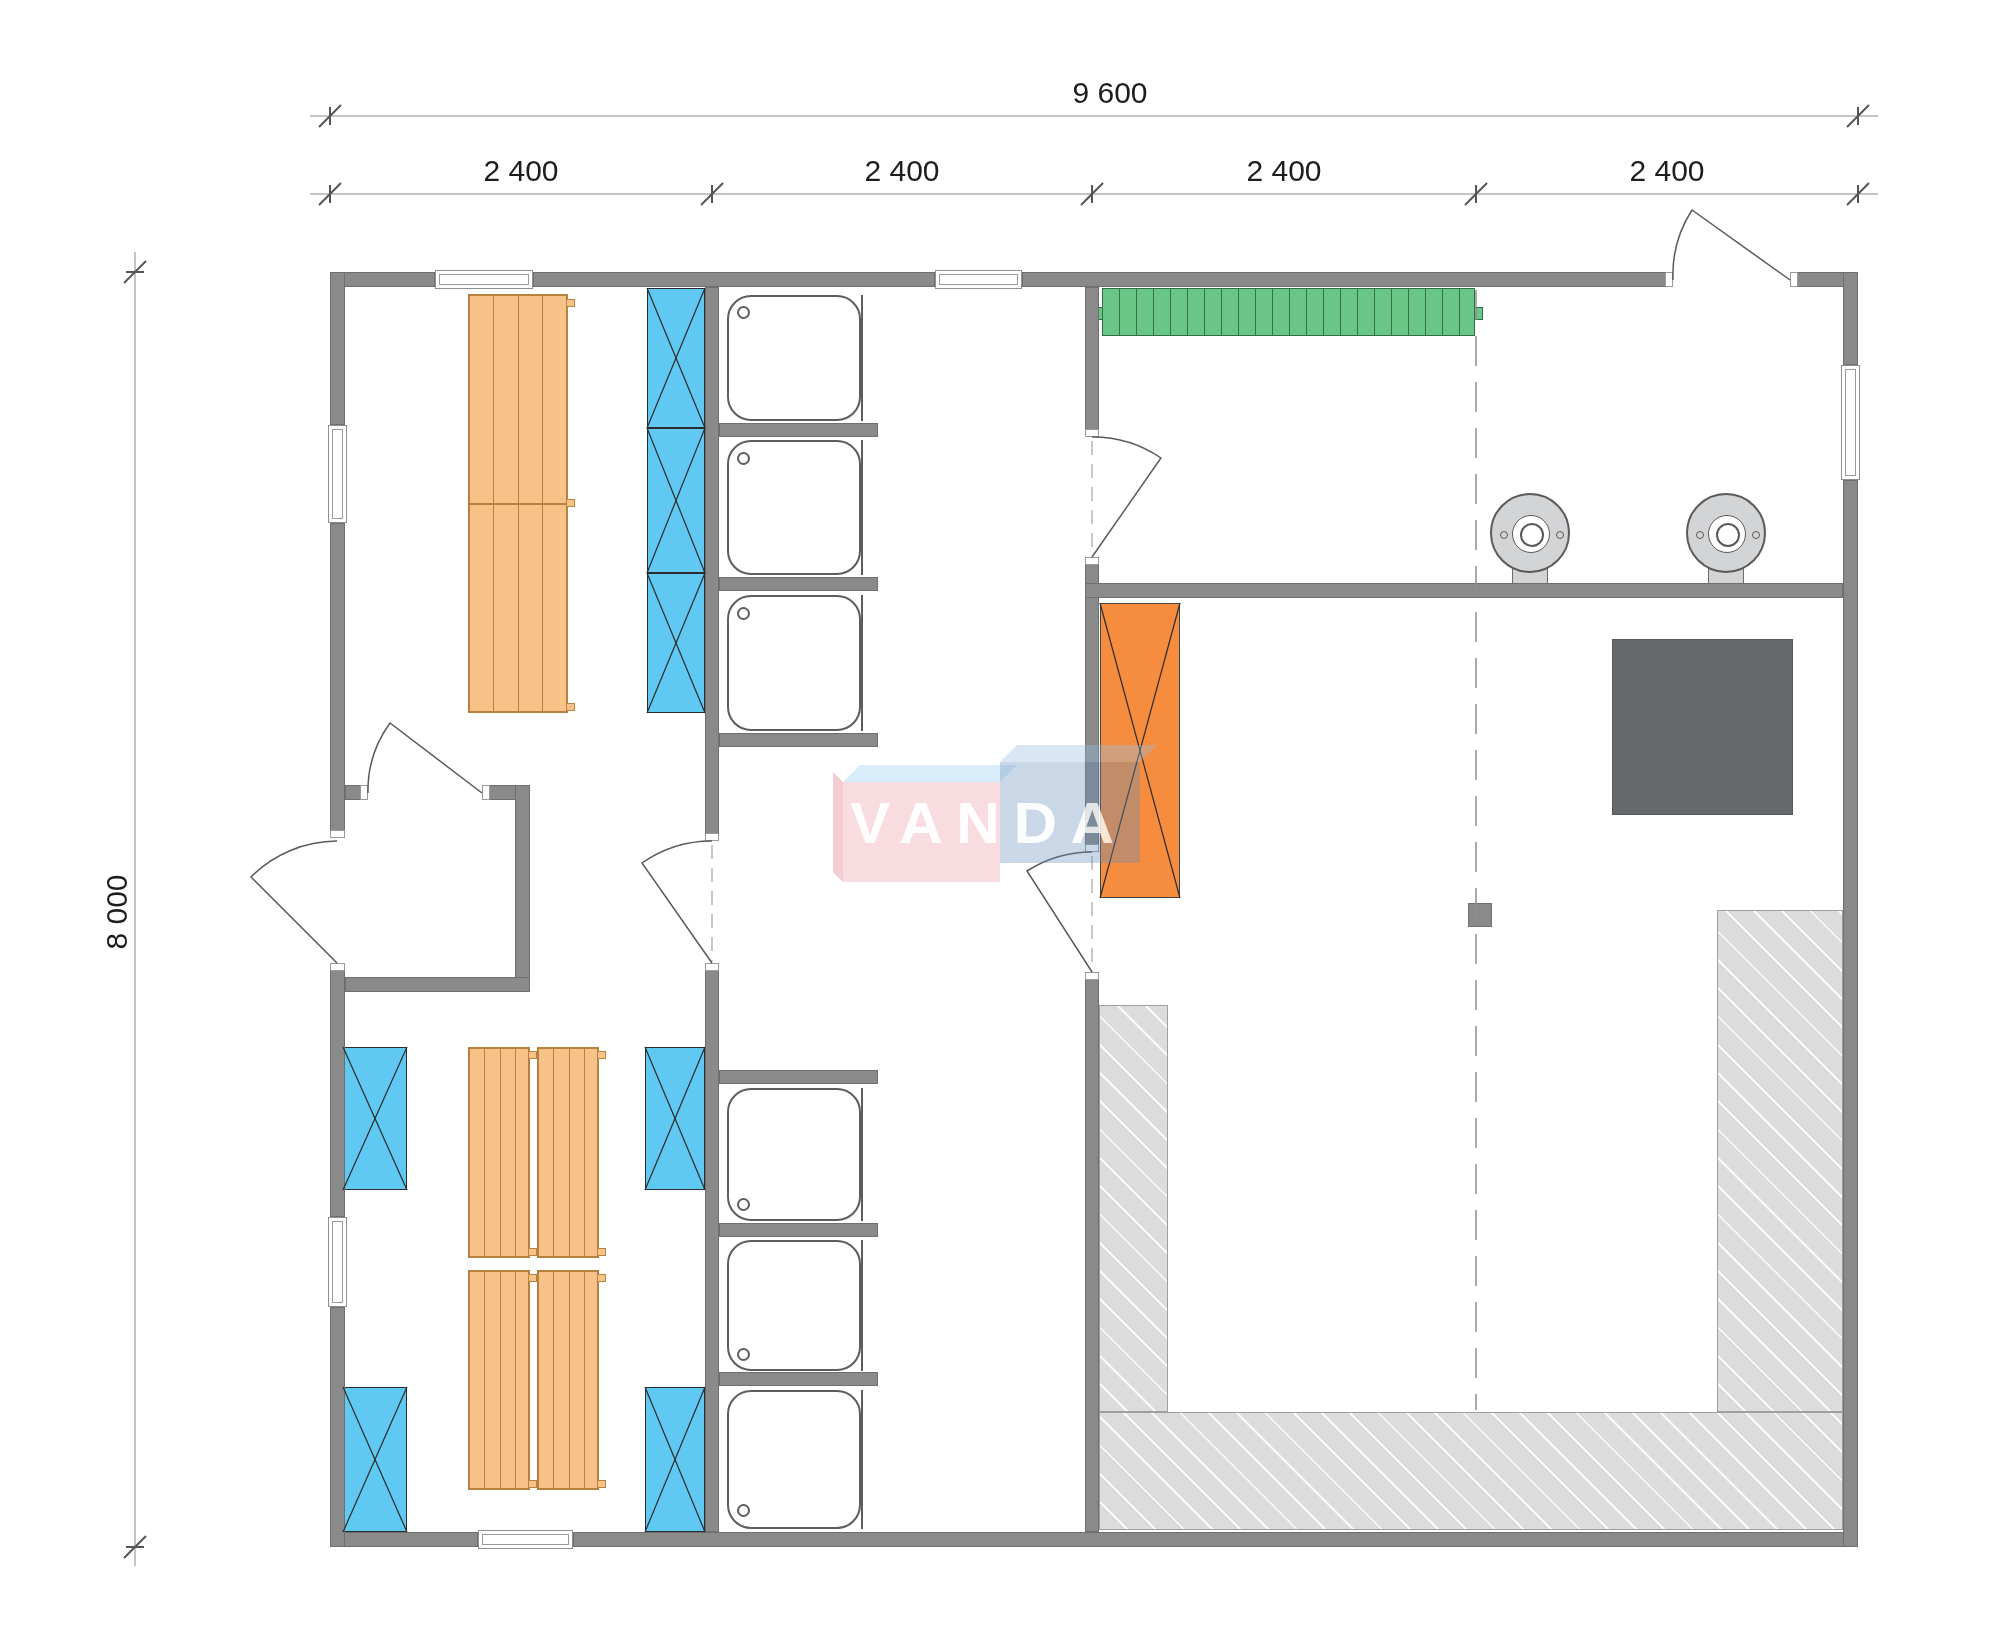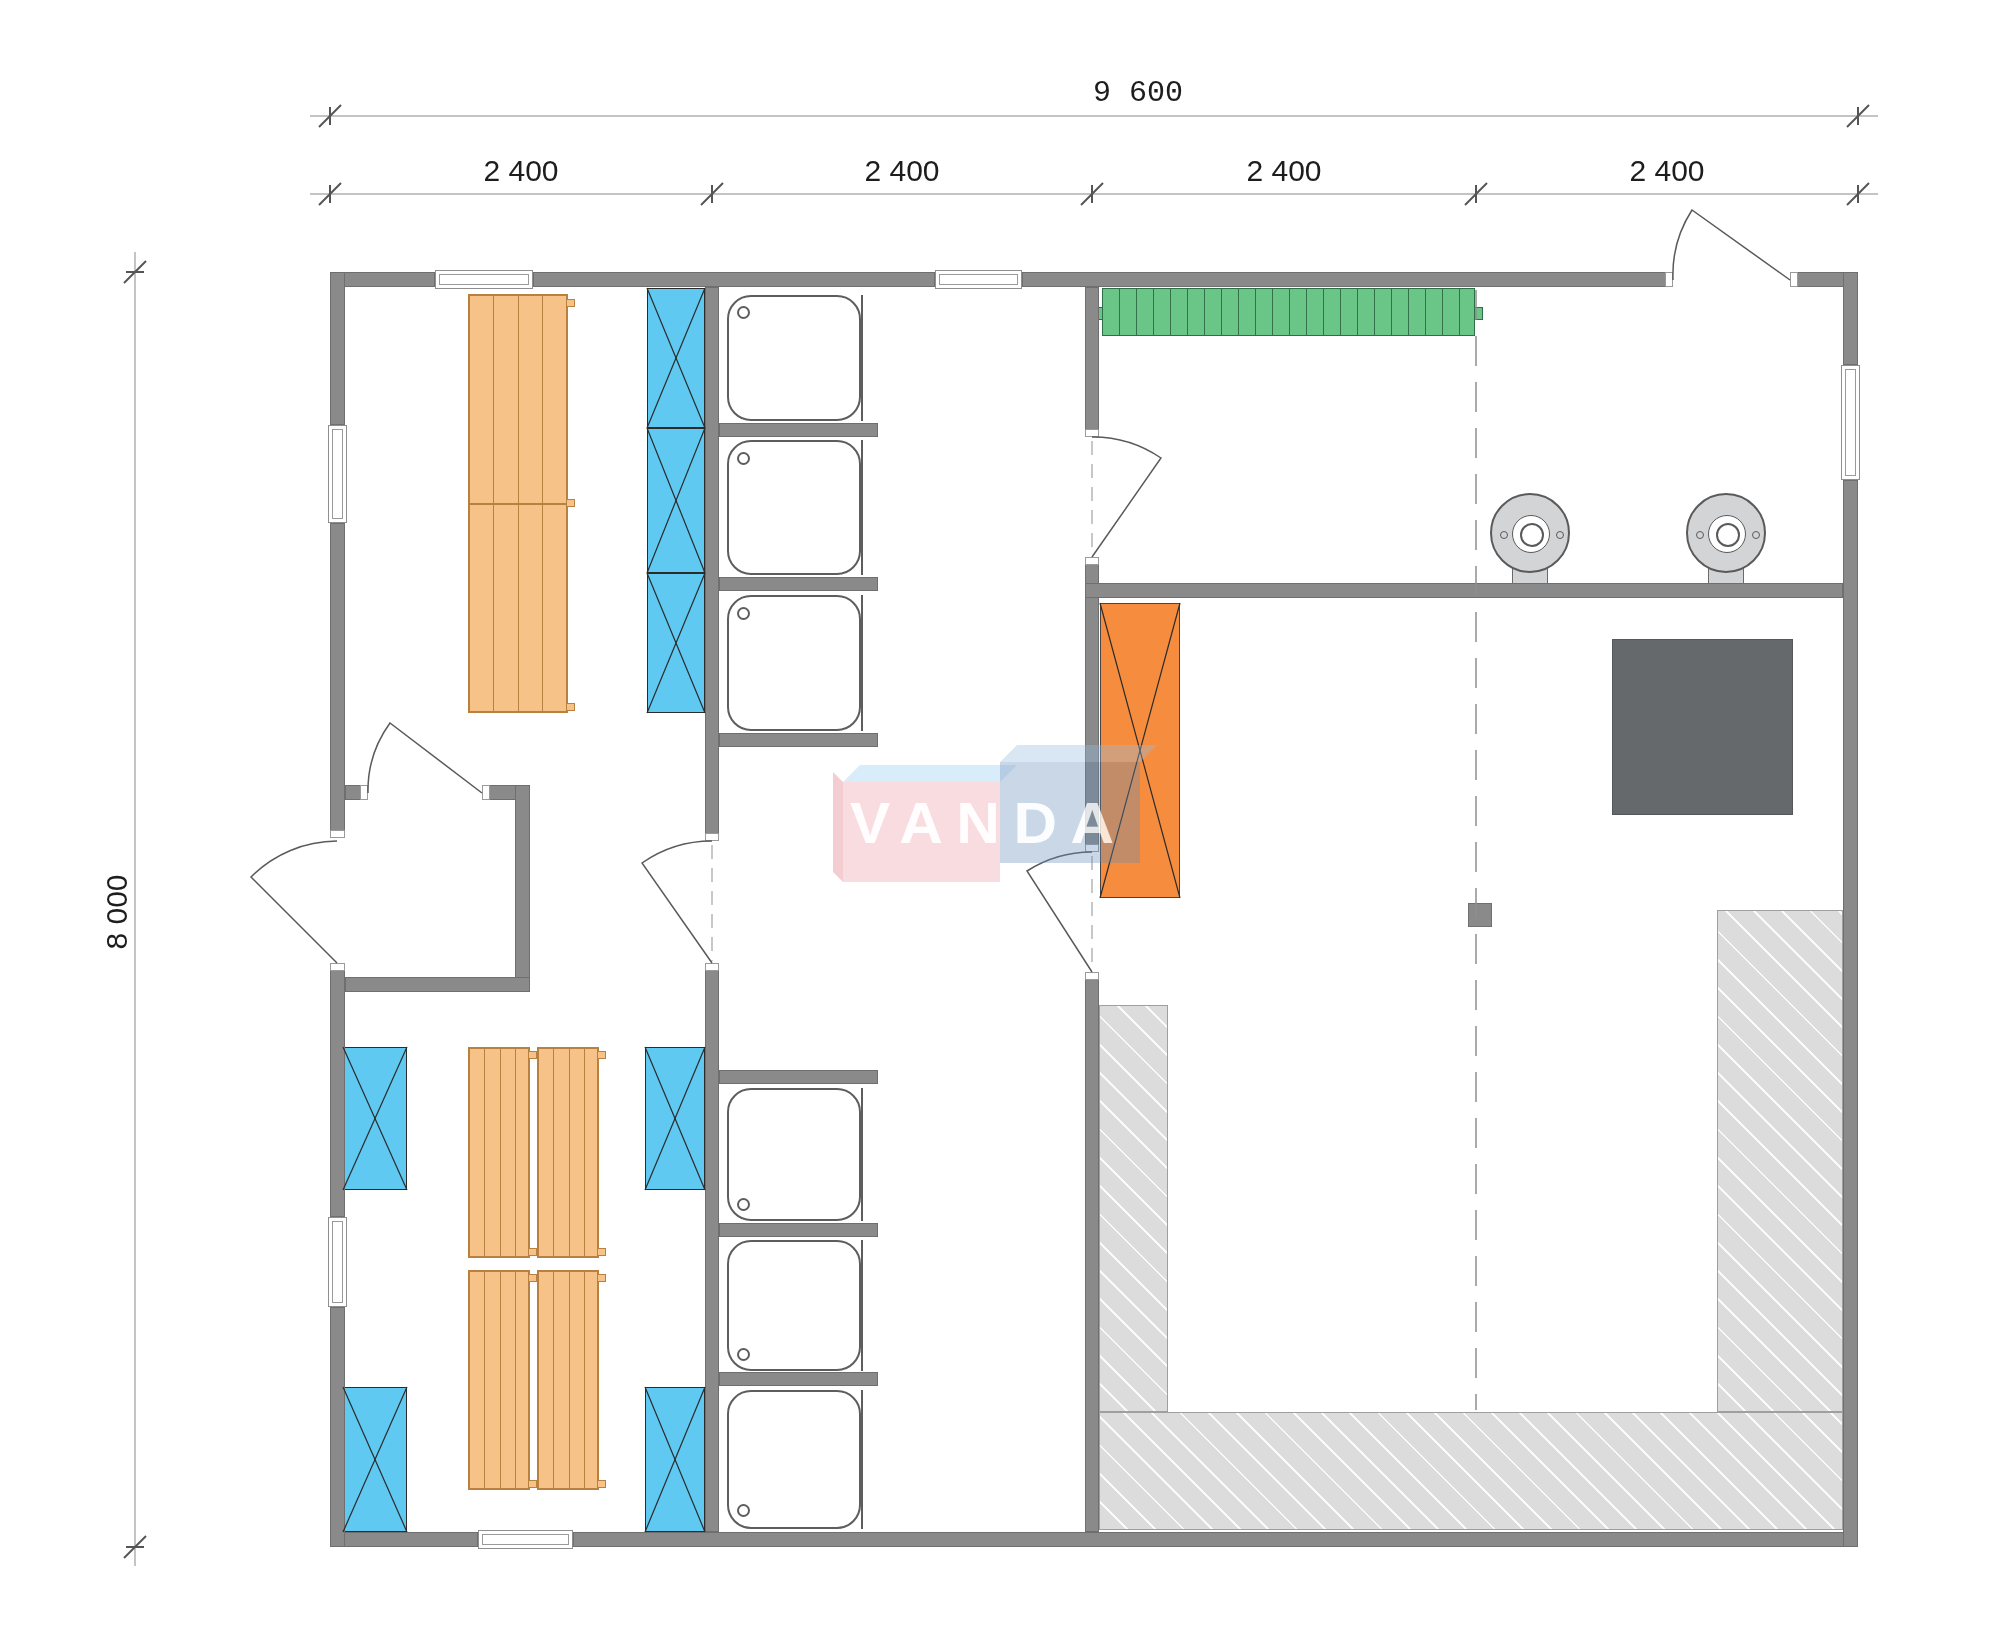--- a/index.html
+++ b/index.html
@@ -43,21 +43,21 @@
   .lg-blue-top{background:var(--logo-blue-top);transform:skewX(-45deg);transform-origin:bottom left;}
   .lg-text{position:absolute;font-weight:800;font-size:58px;letter-spacing:13px;
            color:rgba(255,255,255,.95);transform:scaleX(1.04);transform-origin:left;}
   #logo{position:absolute;left:0;top:0;width:2000px;height:1631px;z-index:60;opacity:.82;pointer-events:none;}
 </style>
 </head>
 <body>
 
 <div id="plan">
 
-  <div class="dim" style="left:1038px;top:76px;font-family:Liberation Mono, monospace;">9 600</div>
+  <div class="dim" style="left:1010px;top:76px;">9 600</div>
   <div class="dim" style="left:421px;top:154px;">2 400</div>
   <div class="dim" style="left:802px;top:154px;">2 400</div>
   <div class="dim" style="left:1184px;top:154px;">2 400</div>
   <div class="dim" style="left:1567px;top:154px;">2 400</div>
   <div class="dim v" style="left:17px;top:895px;">8 000</div>
 
   <div class="abs bench z10" style="left:468px;top:294px;width:100px;height:419px;background-image:repeating-linear-gradient(90deg,transparent 0 23px,var(--bench-edge) 23px 24.5px);">
     <div class="bdiv" style="top:207px;"></div>
   </div>
   <div class="abs foot z10" style="left:566px;top:299px;width:9px;height:8px;"></div>

